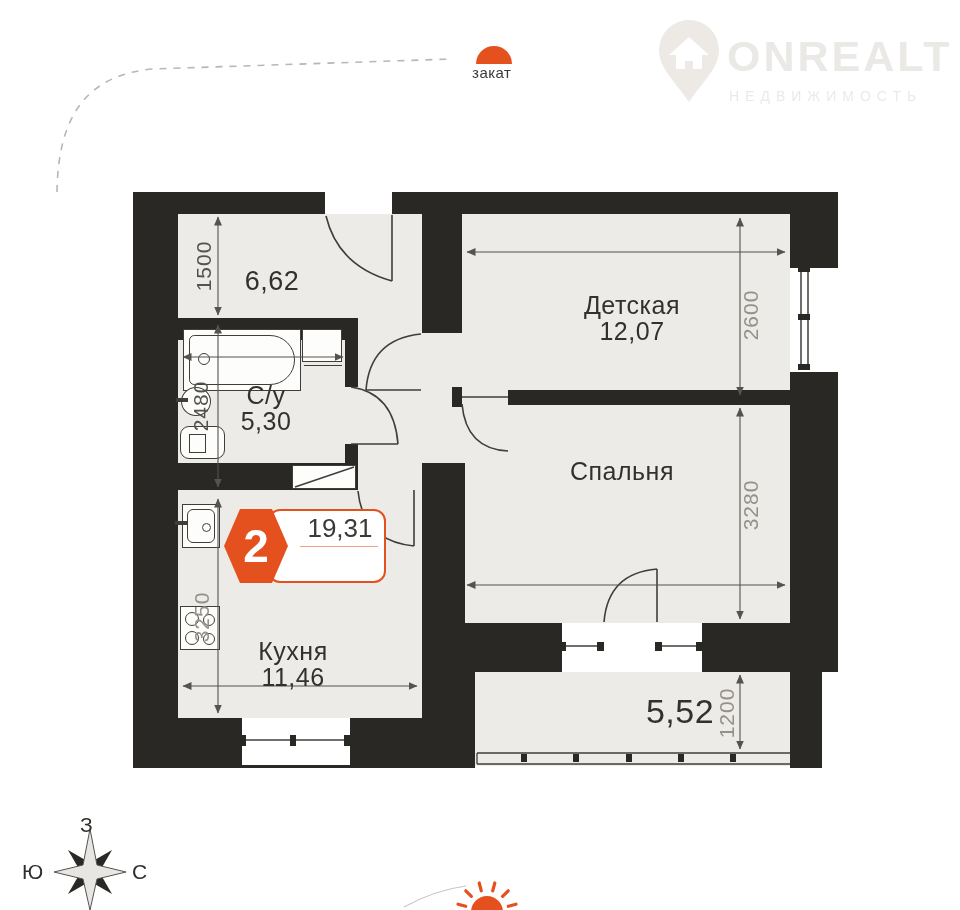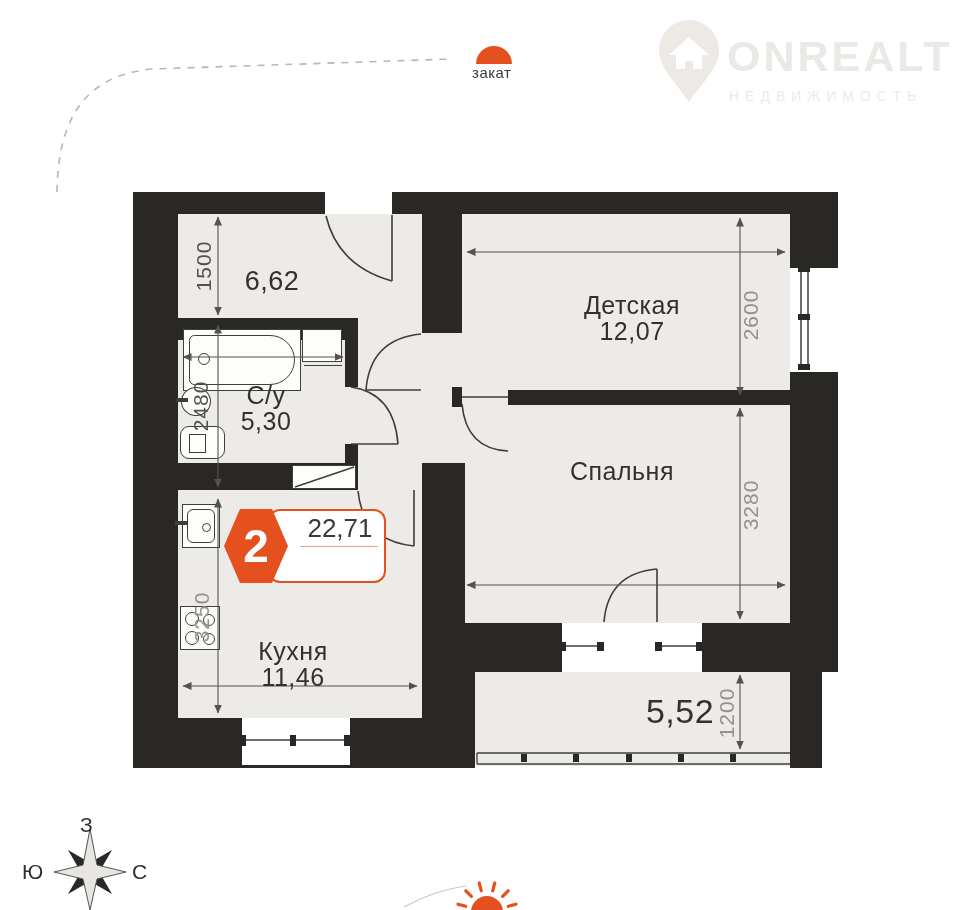--- a/index.html
+++ b/index.html
@@ -192,21 +192,21 @@
 </div>
 
 <div class="dim-label dim-dark" style="left:159px;top:254px;">1500</div>
 <div class="dim-label dim-dark" style="left:156px;top:394px;">2480</div>
 <div class="dim-label dim-light" style="left:157px;top:605px;">3250</div>
 <div class="dim-label dim-light" style="left:706px;top:303px;">2600</div>
 <div class="dim-label dim-light" style="left:706px;top:493px;">3280</div>
 <div class="dim-label dim-light" style="left:682px;top:701px;">1200</div>
 
 <div class="badge-box" style="left:268px;top:509px;border-color:#e5511e;">
-  <div class="badge-row">22,71</div>
+  <div class="badge-row">19,31</div>
   <div class="badge-div" style="border-color:#e5511e;"></div>
 </div>
 <div class="badge-hex" style="left:224px;top:509px;background:#e5511e;">
   <span>2</span>
 </div>
 
 <svg class="abs" style="left:25px;top:805px;z-index:6;" width="130" height="105" viewBox="0 0 130 105">
   <g fill="#2a2824">
     <polygon points="68,56 87,45 76,64"></polygon>
     <polygon points="62,56 43,45 54,64"></polygon>

